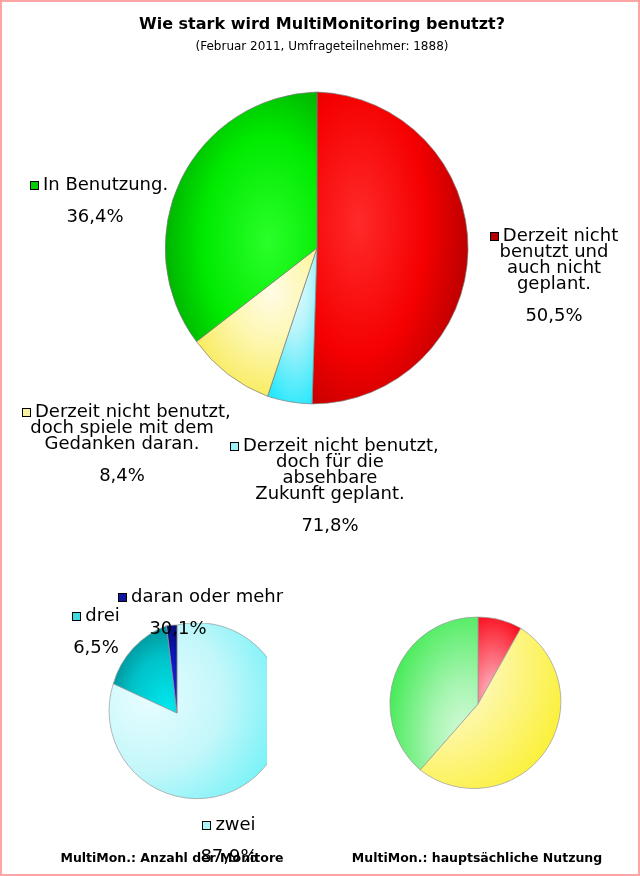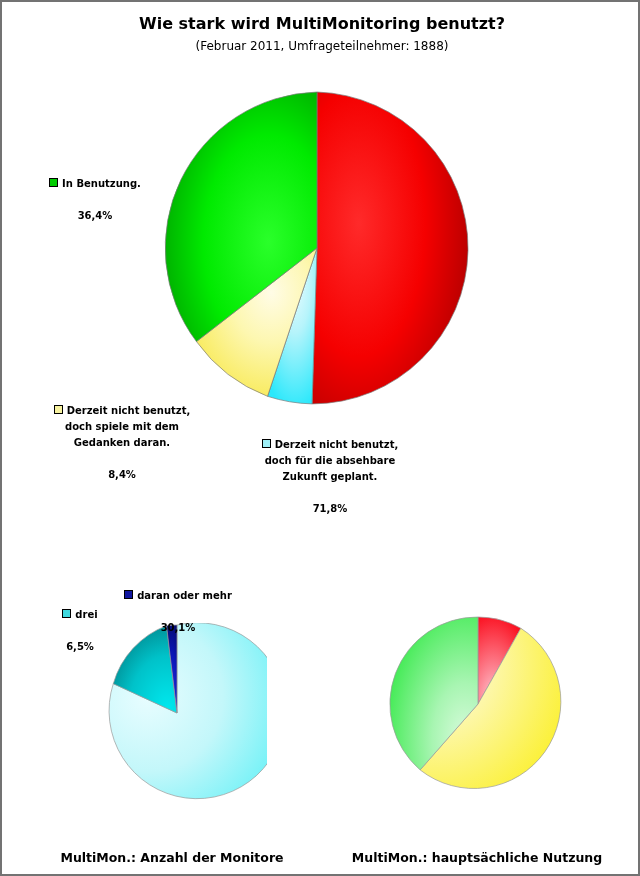--- a/index.html
+++ b/index.html
@@ -11,21 +11,21 @@
     width: 640px;
     height: 876px;
     font-family: "DejaVu Sans", sans-serif;
     overflow: hidden;
   }
   #canvas {
     position: relative;
     width: 640px;
     height: 876px;
     box-sizing: border-box;
-    border: 2px solid #737373;
+    border: 2px solid #fca5a5;
     background: #ffffff;
   }
 
   .title {
     position: absolute;
     left: 0;
     top: 12px;
     width: 640px;
     text-align: center;
     font-size: 16px;
@@ -40,26 +40,25 @@
     width: 640px;
     text-align: center;
     font-size: 12px;
     color: #000000;
   }
 
   .pie-wrap { position: absolute; }
 
   .lbl {
     position: absolute;
-    font-size: 10px;
+    font-size: 18px;
     line-height: 16px;
     color: #000000;
     text-align: center;
     white-space: pre-line;
-    font-weight: bold;
   }
 
   .swatch {
     display: inline-block;
     width: 9px;
     height: 9px;
     border: 1px solid #000000;
     box-sizing: border-box;
     margin-right: 4px;
     position: relative;
@@ -119,20 +118,24 @@
 
       <path d="M158,158 L37.44,251.56 A156,156 0 0,1 158,2 Z" fill="url(#gGreen)" stroke="#7a7a7a" stroke-width="0.7"></path>
     </svg>
   </div>
 
   <div class="lbl" style="left:28px; top:158px; width:130px;">
     <span class="firstline"><span class="swatch" style="background:#00cc00;"></span><span>In Benutzung.</span></span><br>
     <span>36,4%</span>
   </div>
 
+  <div class="lbl" style="left:482px; top:209px; width:140px; text-align:center;">
+    <span class="firstline"><span class="swatch" style="background:#b80000;"></span>Derzeit nicht</span><br>benutzt und<br>auch nicht<br>geplant.<br>
+    <span>50,5%</span>
+  </div>
 
   <div class="lbl" style="left:20px; top:385px; width:200px;">
     <span class="firstline"><span class="swatch" style="background:#f7f2a0;"></span>Derzeit nicht benutzt,</span><br>doch spiele mit dem<br>Gedanken daran.<br>
     <span>8,4%</span>
   </div>
 
   <div class="lbl" style="left:228px; top:419px; width:200px;">
     <span class="firstline"><span class="swatch" style="background:#9ff0f7;"></span>Derzeit nicht benutzt,</span><br>doch für die absehbare<br>Zukunft geplant.<br>
     <span>71,8%</span>
   </div>
@@ -163,25 +166,29 @@
 
       <path d="M90,90 L79.54,2.63 A88,88 0 0,1 90,2 Z" fill="url(#gNavy)" stroke="#9a9a9a" stroke-width="0.7"></path>
     </svg>
   </div>
 
   <div class="lbl" style="left:116px; top:570px; width:120px;">
     <span class="firstline"><span class="swatch" style="background:#10169f;"></span><span>daran oder mehr</span></span><br>
     <span>30,1%</span>
   </div>
 
-  <div class="lbl" style="left:38px; top:589px; width:80px;">
+  <div class="lbl" style="left:54px; top:589px; width:80px;">
     <span class="firstline"><span class="swatch" style="background:#3fd9df;"></span><span>drei</span></span><br>
     <span>6,5%</span>
   </div>
 
+  <div class="lbl" style="left:182px; top:798px; width:90px;">
+    <span class="firstline"><span class="swatch" style="background:#aaf5f8;"></span><span>zwei</span></span><br>
+    <span>87,9%</span>
+  </div>
 
   <div class="pie-wrap" style="left:387px; top:613px; width:178px; height:178px;">
     <svg width="178" height="178" viewBox="0 0 178 178">
       <defs>
         <radialGradient id="gRed2" cx="0.35" cy="0.95" r="1.0">
           <stop offset="0%" stop-color="#ffc8d2"></stop>
           <stop offset="35%" stop-color="#fd8694"></stop>
           <stop offset="100%" stop-color="#fb1020"></stop>
         </radialGradient>
         <radialGradient id="gYellow2" cx="0.12" cy="0.22" r="1.0">

